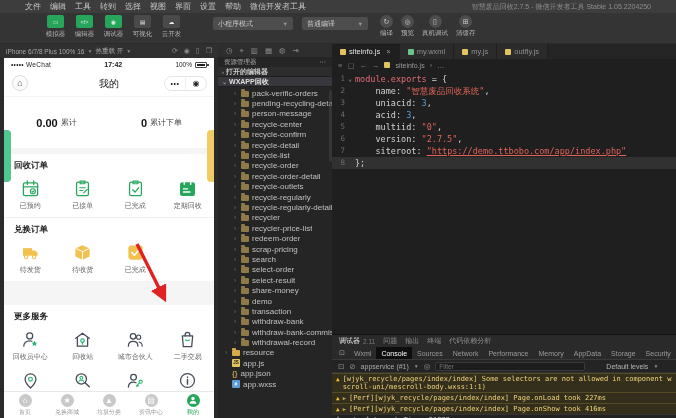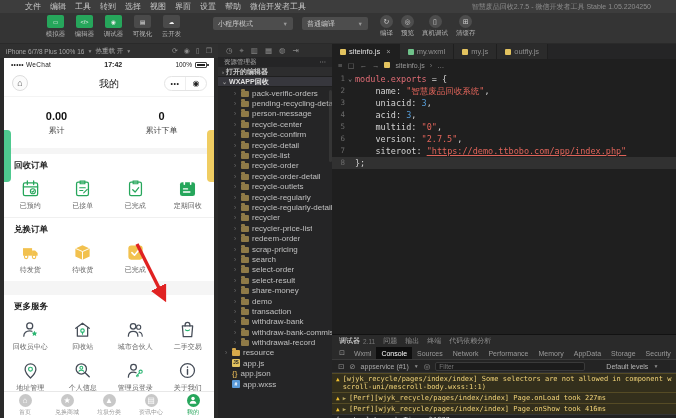--- a/index.html
+++ b/index.html
@@ -38,30 +38,30 @@
   .batt{width:12px;height:6px;border:1px solid #444;border-radius:1px;margin-left:3px;position:relative}
   .batt::after{content:"";position:absolute;inset:1px;background:#222}
   .batt::before{content:"";position:absolute;right:-2.5px;top:1px;width:1.5px;height:2.5px;background:#444}
   .pnav{height:25px;background:#fff;position:relative}
   .home-btn{position:absolute;left:8px;top:4px;width:16px;height:16px;border:1px solid #ddd;border-radius:50%;font-size:9px;color:#333;display:flex;align-items:center;justify-content:center;background:#fbfbfb}
   .pnav-title{text-align:center;line-height:25px;font-size:10px;color:#111}
   .capsule{position:absolute;right:7px;top:5px;width:43px;height:15px;border:1px solid #e4e4e4;border-radius:8px;display:flex;background:#fff;overflow:hidden}
   .cap-l{flex:1;text-align:center;font-size:7px;line-height:14px;color:#222;border-right:1px solid #eee;letter-spacing:.5px}
   .cap-r{flex:1;text-align:center;font-size:8px;line-height:14px;color:#222}
   .pstats{height:52px;background:#fff;display:flex;border-top:1px solid #f4f4f4}
-  .pstat{flex:1;display:flex;flex-direction:column;align-items:center;justify-content:center;gap:3px}
+  .pstat{flex:1;display:flex;flex-direction:row;align-items:center;justify-content:center;gap:3px}
   .pstat-v{font-size:11px;color:#111;font-weight:bold}
   .pstat-l{font-size:8px;color:#444}
   .side-tab{position:absolute;width:7px;height:52px;top:72px;z-index:5}
   .side-tab.l{left:0;background:#4ec98f;border-radius:0 4px 4px 0}
   .side-tab.r{right:0;background:#f0cd62;border-radius:4px 0 0 4px}
   .pcard{background:#fff;padding:4px 0 1px}
   .pcard.first{margin-top:6px}
   .pcard.second{border-top:1px solid #f0f0f0}
-  .pcard.third{margin-top:14px}
+  .pcard.third{margin-top:24px}
   .pcard-title{font-size:8.5px;color:#222;font-weight:bold;padding:2px 10px 3px}
   .pgrid{display:flex;flex-wrap:wrap}
   .pitem{width:25%;display:flex;flex-direction:column;align-items:center;padding:4px 0 5px}
   .pitem .ico{width:19px;height:19px}
   .pitem .ico svg{width:19px;height:19px;display:block}
   .pitem-l{font-size:7px;color:#666;margin-top:3px;white-space:nowrap}
   .green-ic{color:#26a65b}
   .yellow-ic{color:#f2c14e}
   .dark-ic{color:#454c57}
   .ptabbar{position:absolute;left:0;right:0;bottom:0;height:27px;background:#fff;border-top:1px solid #e8e8e8;display:flex;z-index:6}

